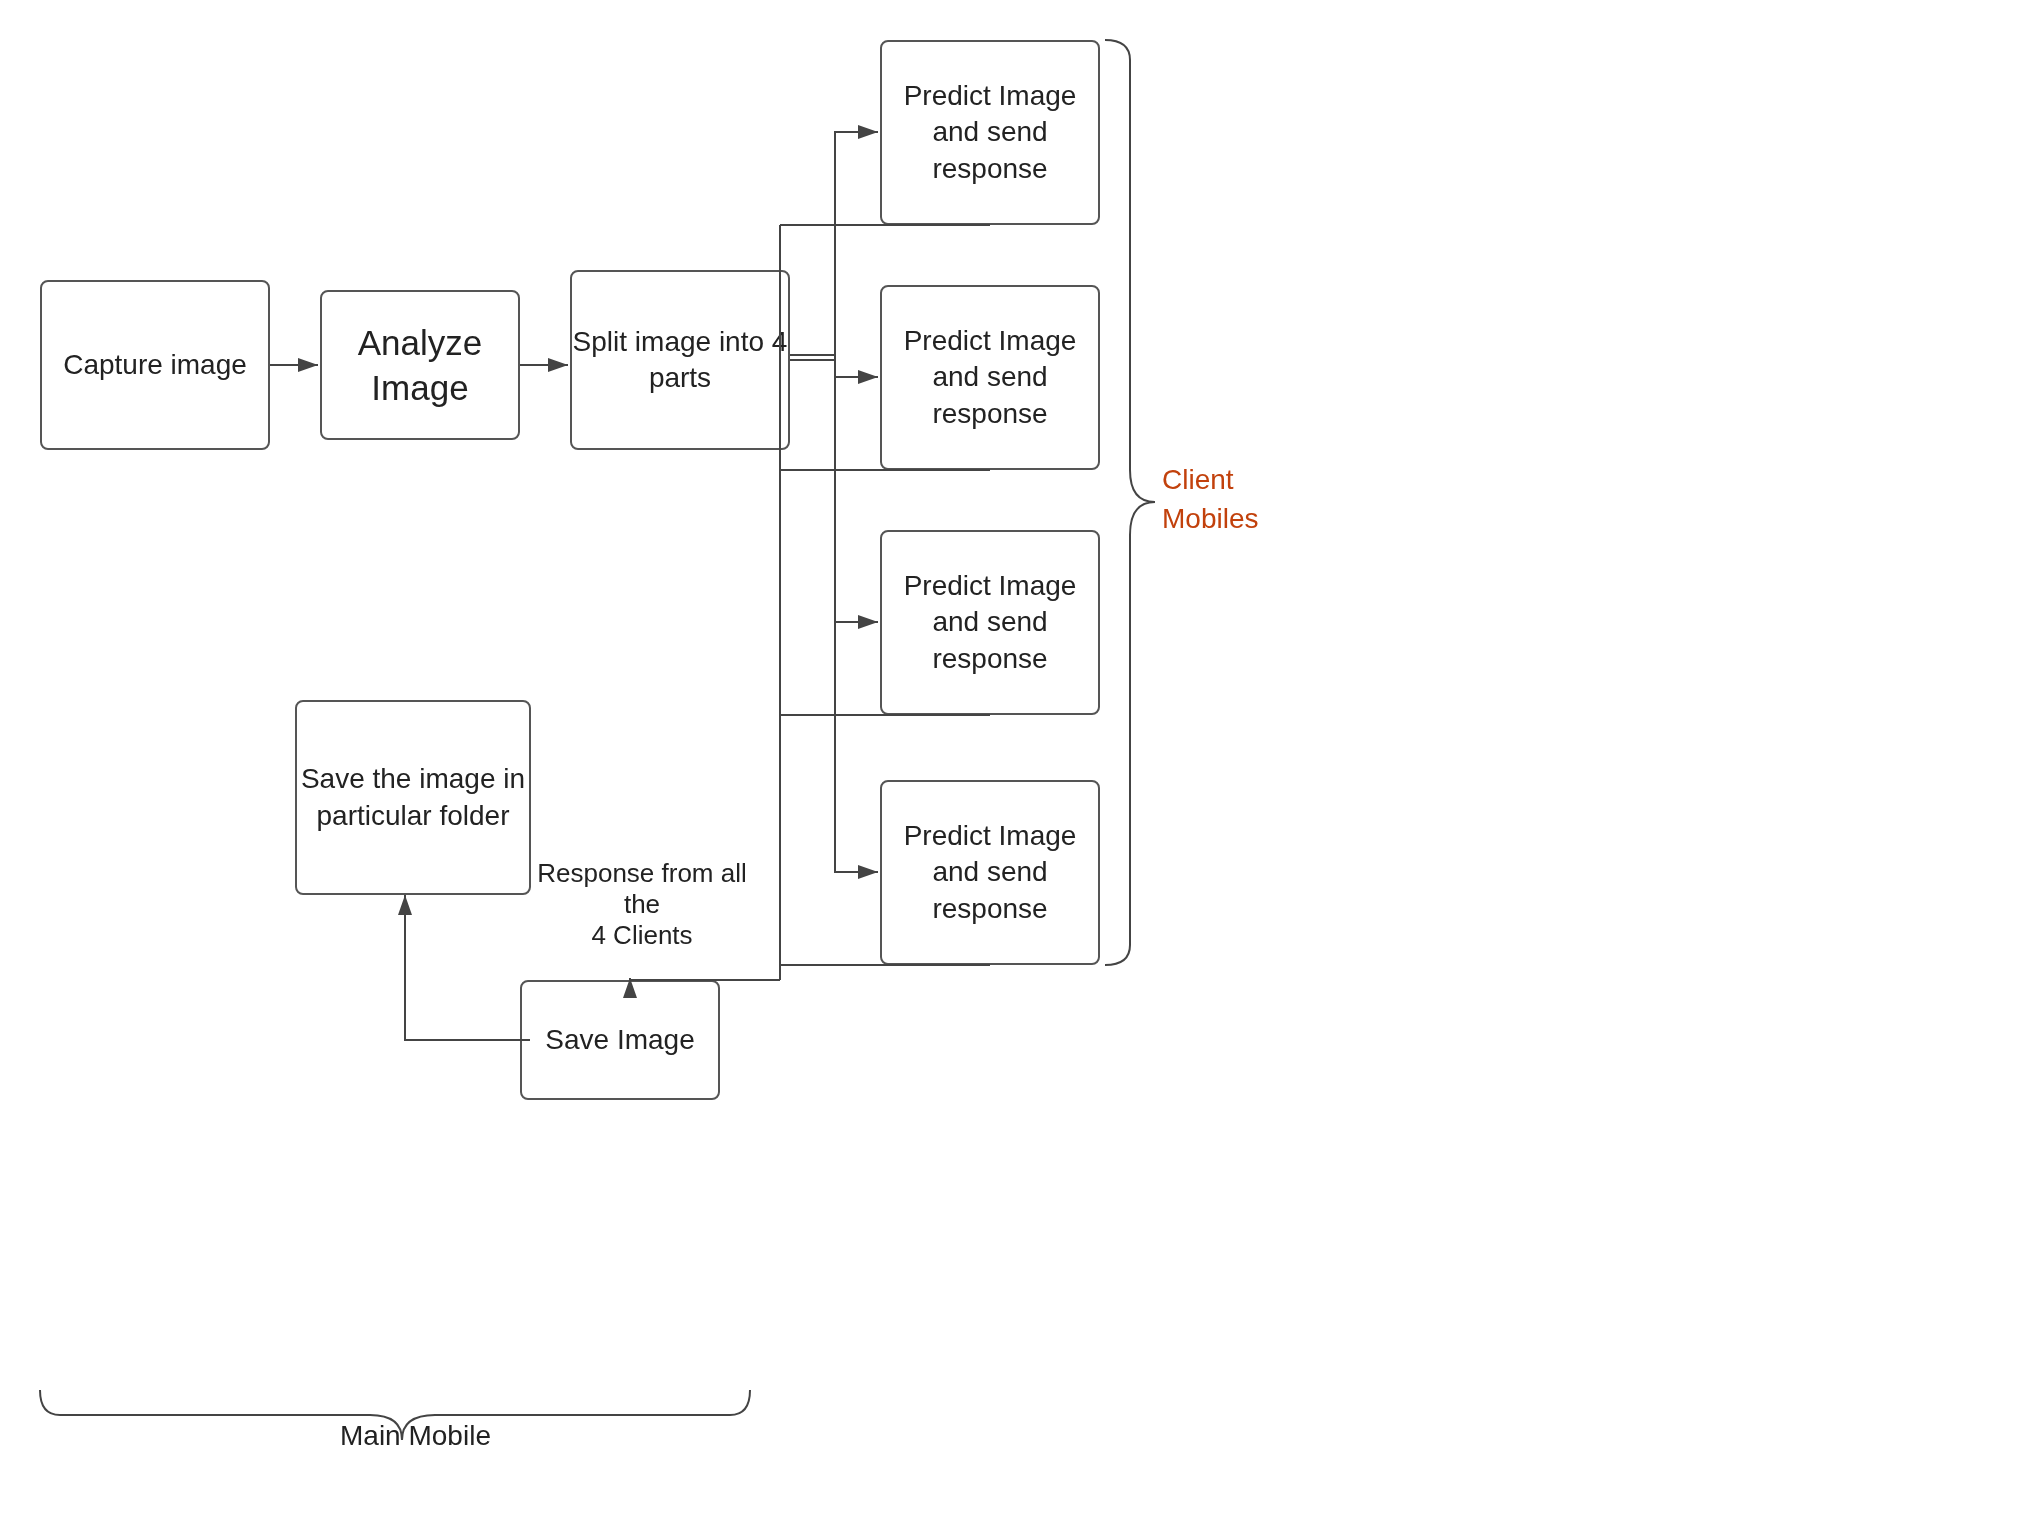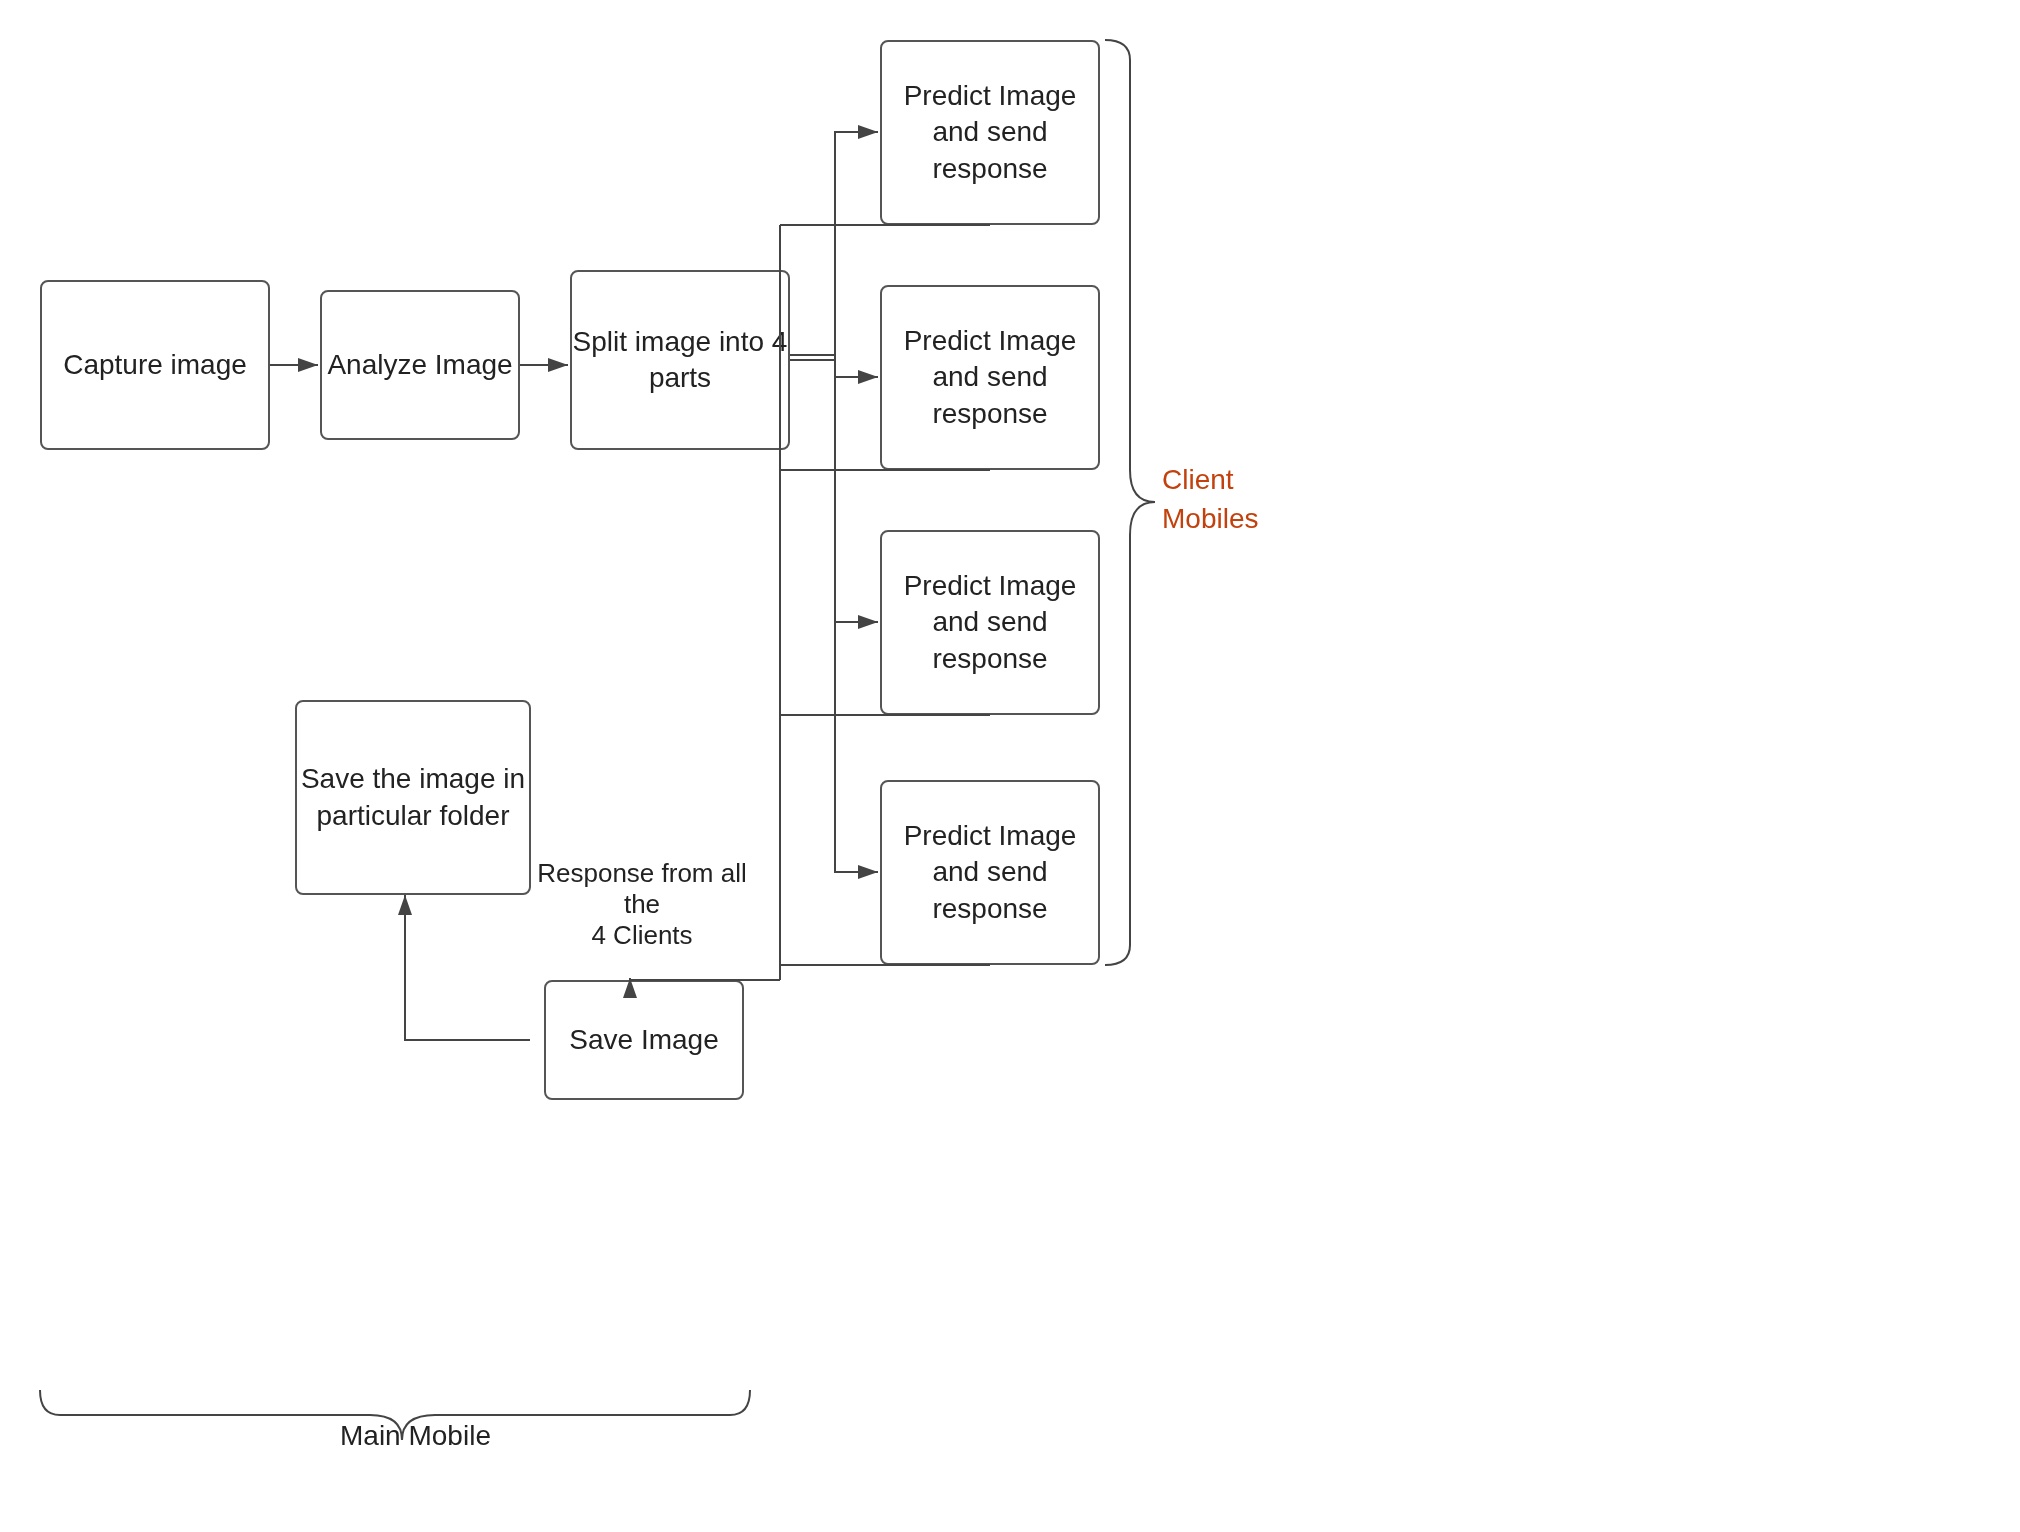--- a/index.html
+++ b/index.html
@@ -52,21 +52,21 @@
   </style>
 </head>
 <body>
 
 <div class="diagram-container">
 
   <div class="box" style="left:40px; top:280px; width:230px; height:170px; font-size:28px;">
     <span>Capture image</span>
   </div>
 
-  <div class="box" style="left:320px; top:290px; width:200px; height:150px; font-size:28px;">
+  <div class="box" style="left:320px; top:290px; width:200px; height:150px; font-size:35px;">
     <span>Analyze Image</span>
   </div>
 
   <div class="box" style="left:570px; top:270px; width:220px; height:180px; font-size:28px;">
     <span>Split image into 4 parts</span>
   </div>
 
   <div class="box" style="left:880px; top:40px; width:220px; height:185px; font-size:28px;">
     <span>Predict Image and send response</span>
   </div>
@@ -80,21 +80,21 @@
   </div>
 
   <div class="box" style="left:880px; top:780px; width:220px; height:185px; font-size:28px;">
     <span>Predict Image and send response</span>
   </div>
 
   <div class="box" style="left:295px; top:700px; width:236px; height:195px; font-size:28px;">
     <span>Save the image in particular folder</span>
   </div>
 
-  <div class="box" style="left:544px; top:980px; width:200px; height:120px; font-size:28px;">
+  <div class="box" style="left:520px; top:980px; width:200px; height:120px; font-size:28px;">
     <span>Save Image</span>
   </div>
 
   <div class="label-text" style="left:532px; top:858px; width:220px;">
     Response from all the<br>4 Clients
   </div>
 
   <svg class="arrows">
     <defs>
       <marker id="arrowhead" markerWidth="10" markerHeight="7" refX="10" refY="3.5" orient="auto">

